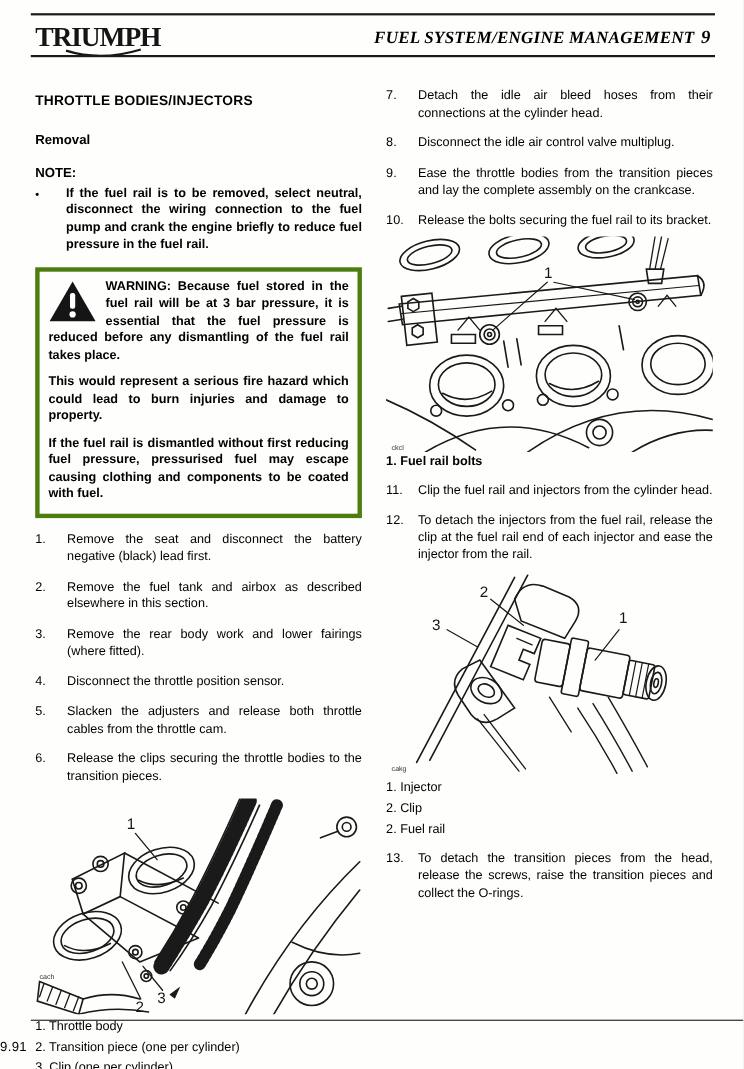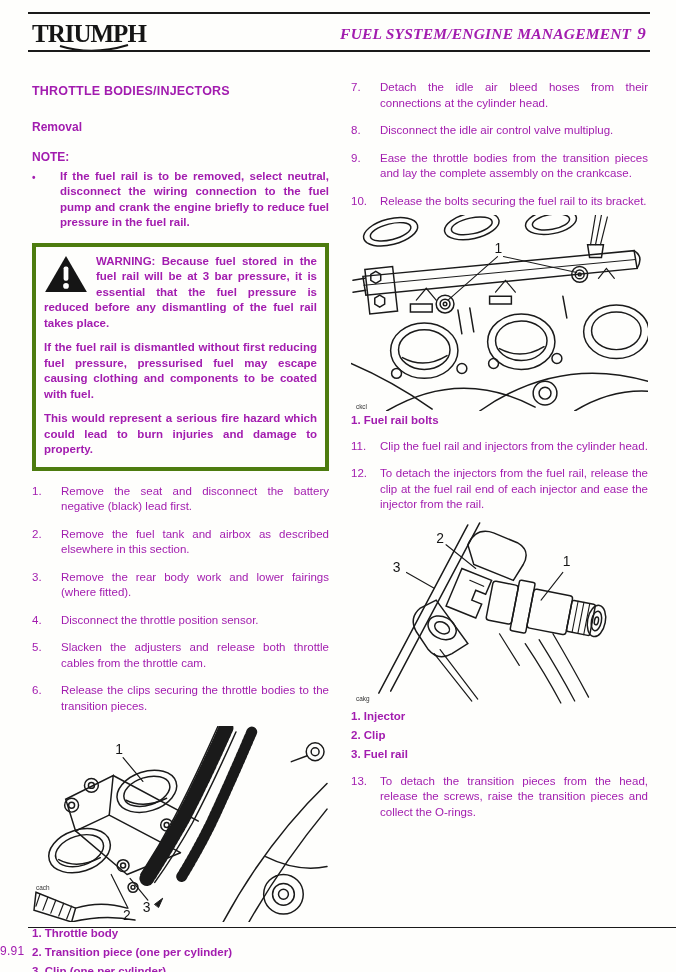--- a/index.html
+++ b/index.html
@@ -1,19 +1,19 @@
 <!DOCTYPE html>
 <html><head>
 <meta charset="utf-8">
 <style>
   * { margin:0; padding:0; box-sizing:border-box; }
   html,body { background:#e8e8e8; }
   .page {
     position:relative; width:676px; height:972px; margin:0 auto;
-    background:#fefefc; color:#a21caf;
+    background:#fefefc; color:#000000;
     font-family:"Liberation Sans", sans-serif;
     overflow:hidden;
   }
   .rule { position:absolute; left:28px; right:26px; height:2px; background:#1a1a1a; }
   .rule.thin { height:1.5px; }
 
   
   .hdr-logo { position:absolute; left:30px; top:16px; }
   .hdr-title {
     position:absolute; right:30px; top:24px; text-align:right;
@@ -41,21 +41,21 @@
   .warnbox p:last-child { margin-bottom:0; }
   .warn-tri { float:left; width:44px; height:38px; margin:1px 8px 2px 0; }
 
   .step { display:flex; margin-bottom:12px; }
   .step-num { width:29px; flex:none; }
   .step-text { flex:1; text-align:justify; }
 
   .figure { position:relative; margin:4px 0 2px; }
   .figure svg { display:block; }
 
-  .caption { font-weight:bold; font-size:11.5px; line-height:19px; }
+  .caption { font-weight:normal; font-size:11.5px; line-height:19px; }
   .caption-single { font-weight:bold; font-size:11.5px; margin:2px 0 10px; }
 
   
   .footer-num {
     position:absolute; bottom:14px; left:0; width:100%;
     text-align:left; font-size:12px; letter-spacing:.3px;
   }
 
   svg text.callout {
     font-family:"Liberation Sans", sans-serif; font-size:14px; fill:#151515;
@@ -92,22 +92,22 @@
         <span class="note-text">If the fuel rail is to be removed, select neutral, disconnect the wiring connection to the fuel pump and crank the engine briefly to reduce fuel pressure in the fuel rail.</span>
       </div>
 
       <div class="warnbox">
         <svg class="warn-tri" viewBox="0 0 46 40">
           <path d="M23 1 L45 39 L1 39 Z" fill="#151515"></path>
           <rect x="20.5" y="12" width="5" height="15" rx="2" fill="#fff"></rect>
           <circle cx="23" cy="32.5" r="3" fill="#fff"></circle>
         </svg>
         <p>WARNING:  Because fuel stored in the fuel rail will be at 3 bar pressure, it is essential that the fuel pressure is reduced before any dismantling of the fuel rail takes place.</p>
+        <p>This would represent a serious fire hazard which could lead to burn injuries and damage to property.</p>
         <p>If the fuel rail is dismantled without first reducing fuel pressure, pressurised fuel may escape causing clothing and components to be coated with fuel.</p>
-        <p>This would represent a serious fire hazard which could lead to burn injuries and damage to property.</p>
       </div>
 
       <div class="step">
         <span class="step-num">1.</span>
         <span class="step-text">Remove the seat and disconnect the battery negative (black) lead first.</span>
       </div>
       <div class="step">
         <span class="step-num">2.</span>
         <span class="step-text">Remove the fuel tank and airbox as described elsewhere in this section.</span>
       </div>
@@ -308,21 +308,21 @@
             <path d="M96 28 L126 52 M56 56 L84 72 M214 56 L192 84" stroke-width="1.1"></path>
           </g>
           <text class="callout" x="86" y="26">2</text>
           <text class="callout" x="42" y="56">3</text>
           <text class="callout" x="214" y="50">1</text>
           <text class="figcode" x="5" y="186">cakg</text>
         </svg>
       </div>
       <div class="caption">1. Injector</div>
       <div class="caption">2. Clip</div>
-      <div class="caption" style="margin-bottom:10px;">3. Fuel rail</div>
+      <div class="caption" style="margin-bottom:10px;">2. Fuel rail</div>
 
       <div class="step">
         <span class="step-num">13.</span>
         <span class="step-text">To detach the transition pieces from the head, release the screws, raise the transition pieces and collect the O-rings.</span>
       </div>
     </div>
   </div>
 
   <div class="rule thin" style="bottom:44px; right:0;"></div>
   <div class="footer-num">9.91</div>

